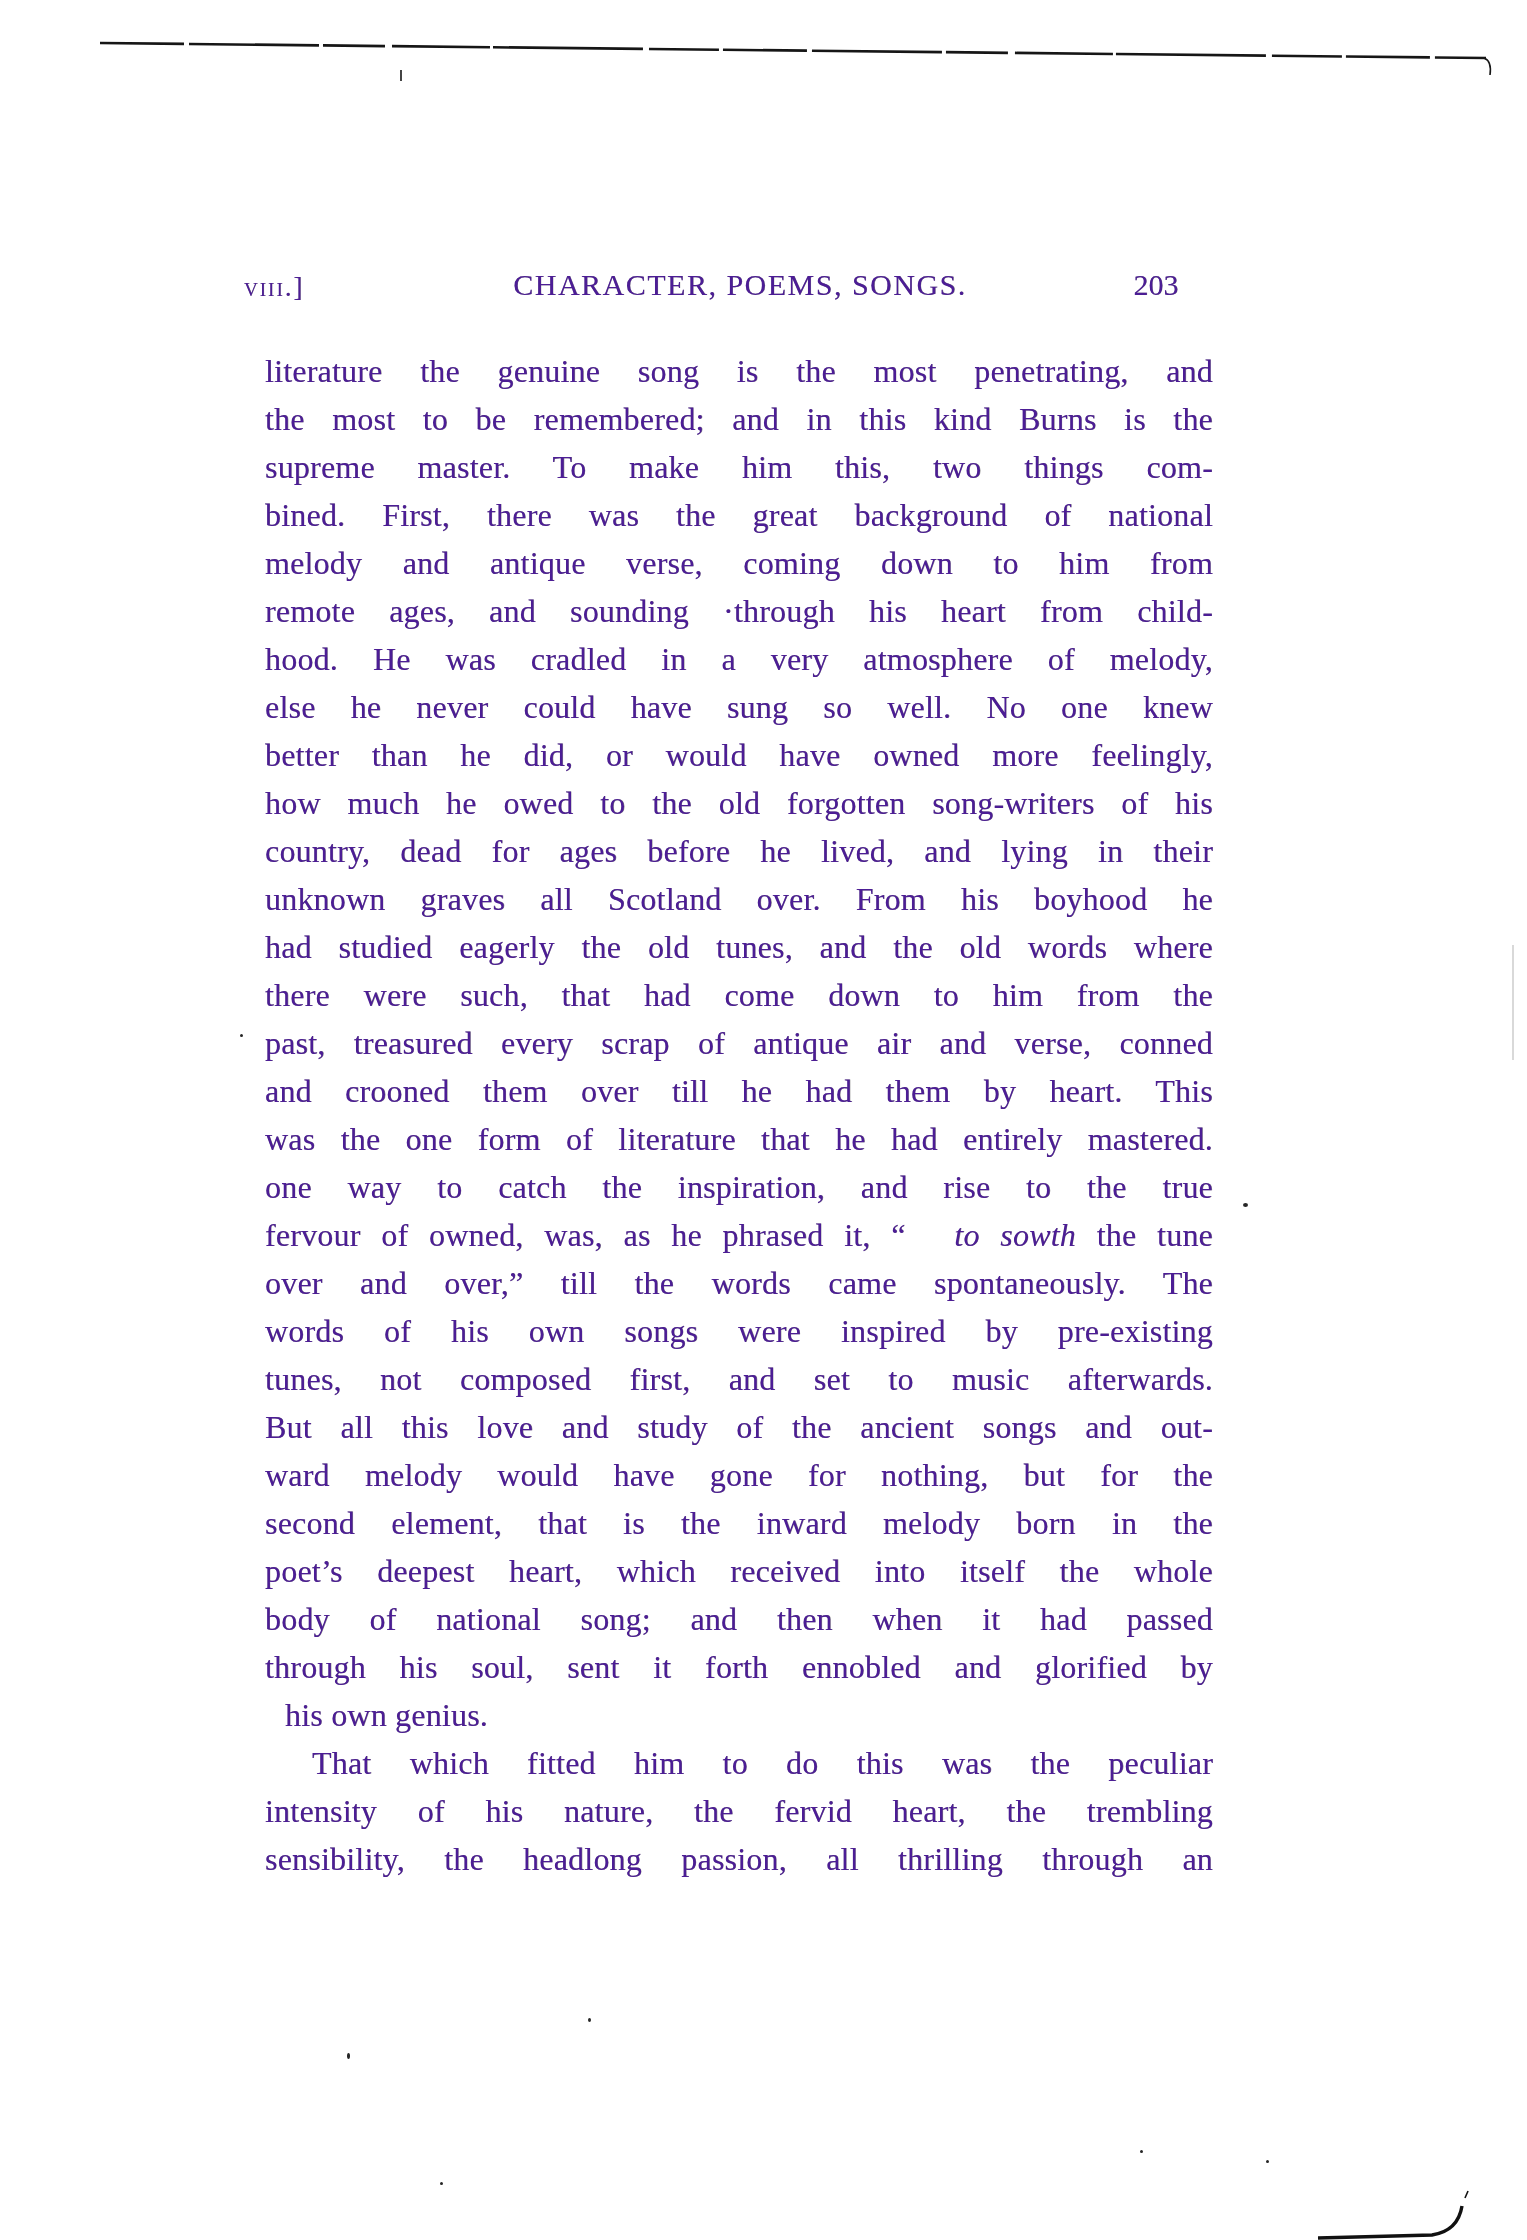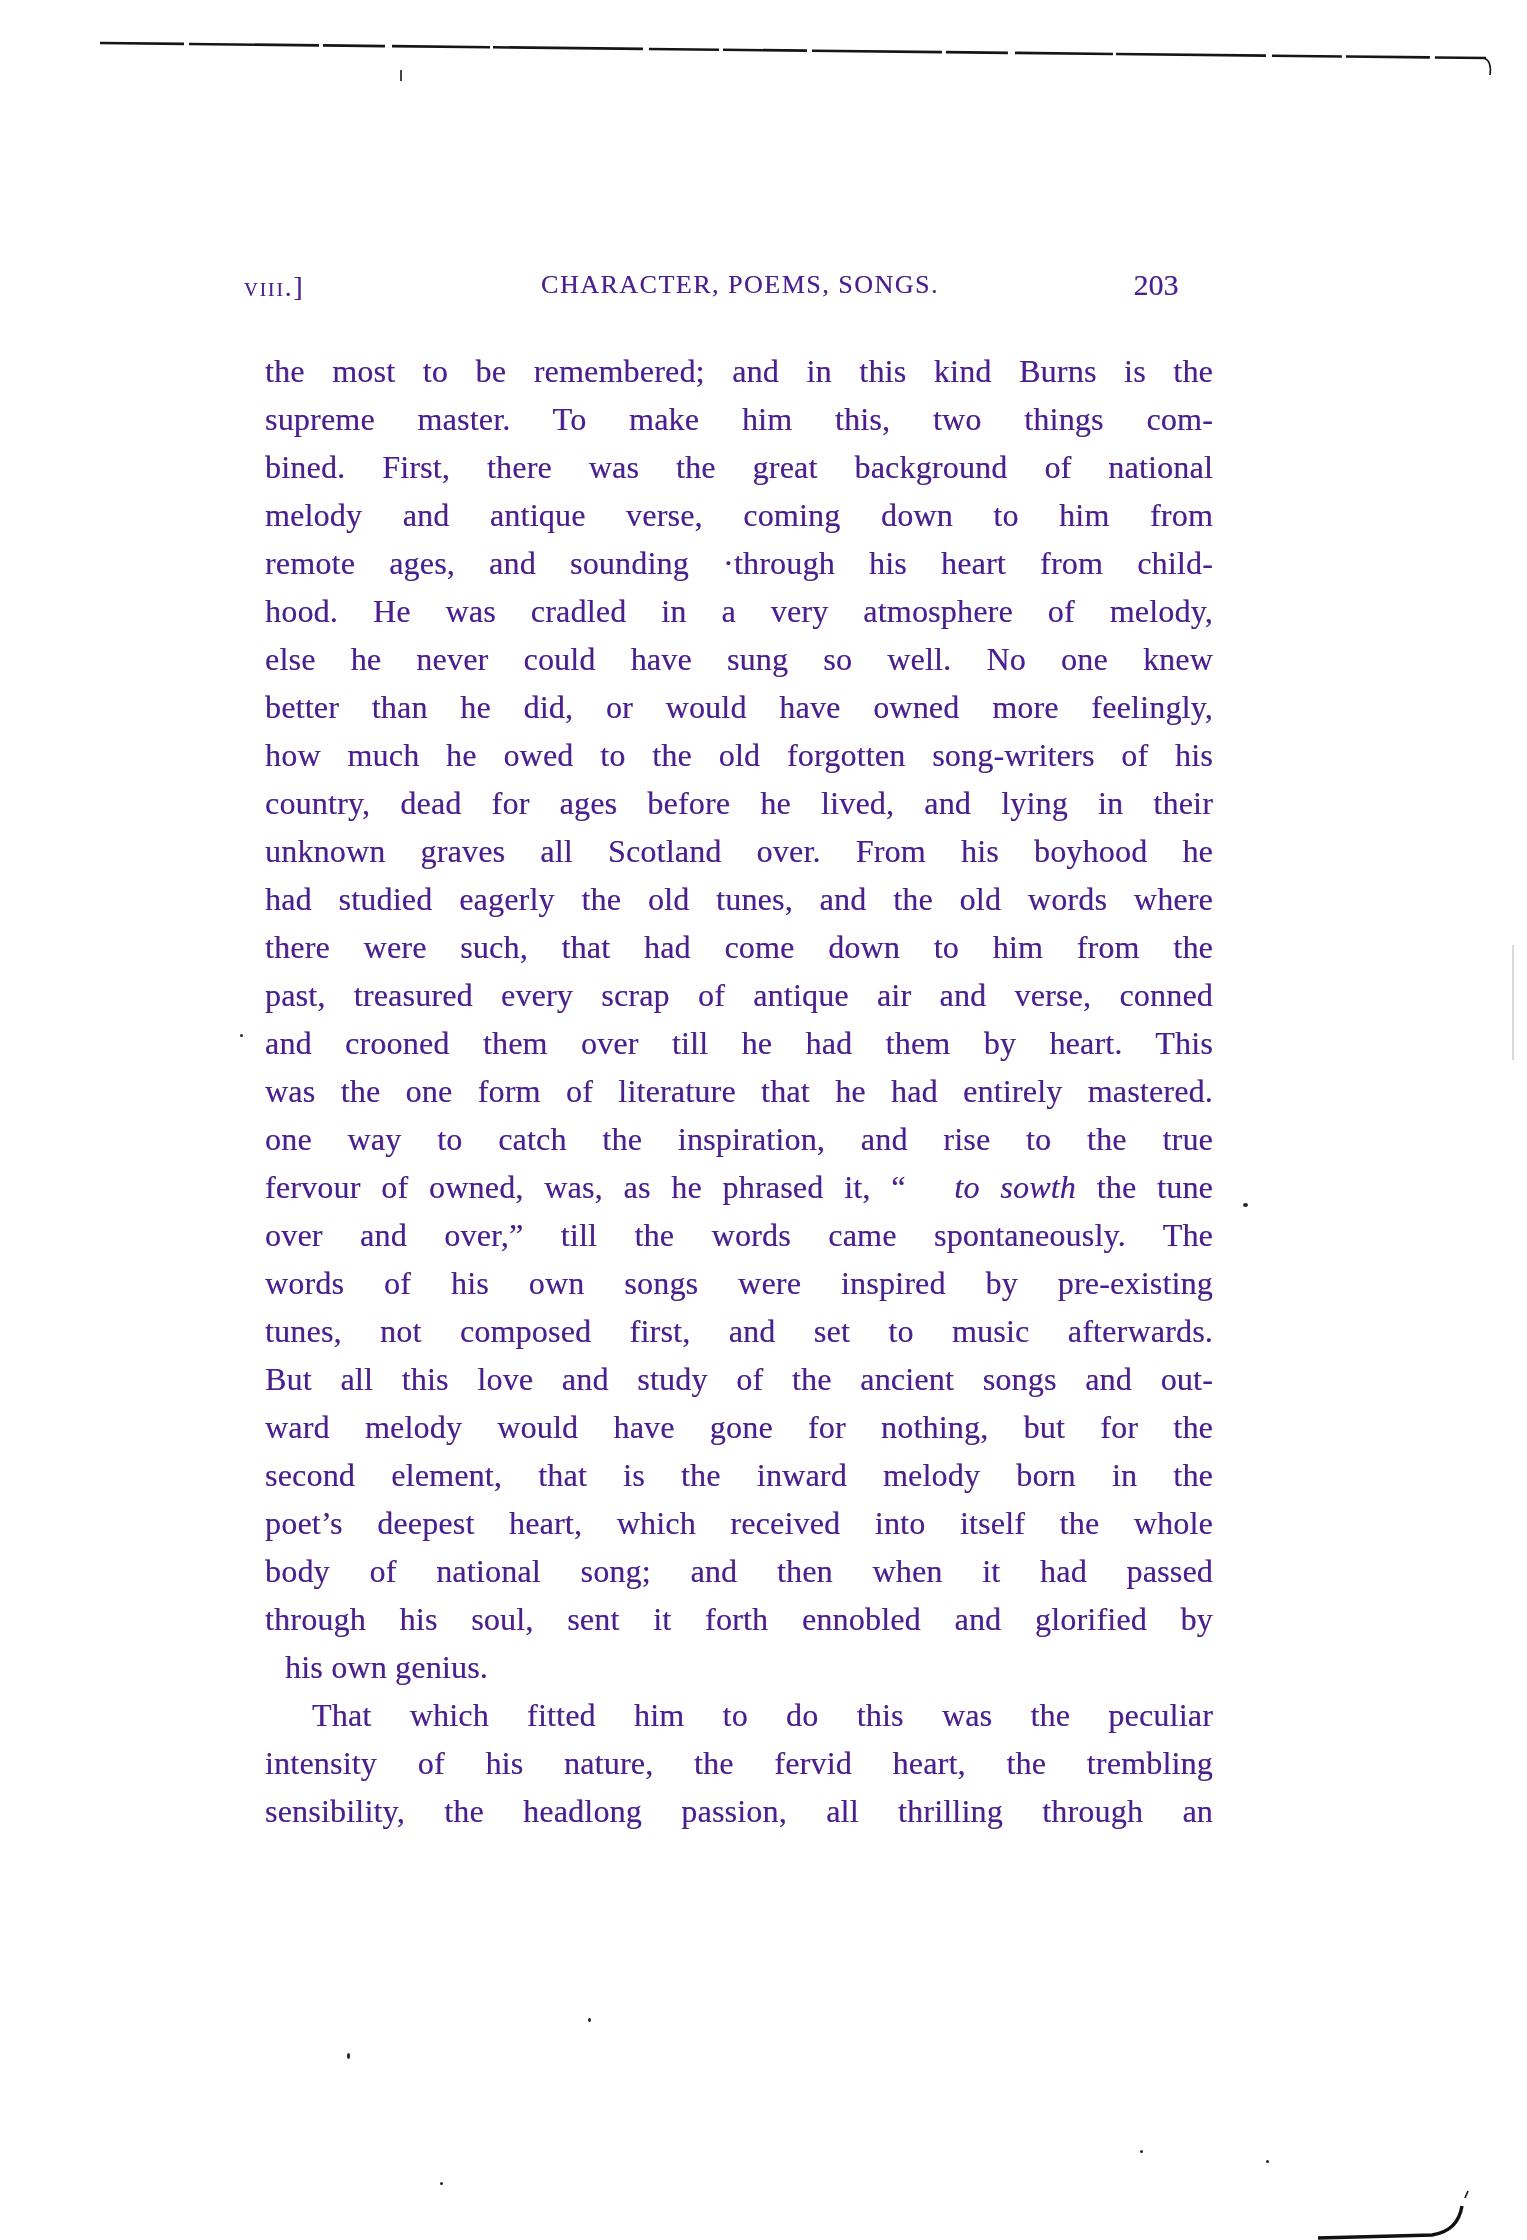--- a/index.html
+++ b/index.html
@@ -11,21 +11,21 @@
     font-family:"Liberation Serif","DejaVu Serif",serif;
     color:#4c1d95;
   }
   .artifacts { position:absolute; left:0; top:0; pointer-events:none; }
 
   .header { position:absolute; top:264px; left:0; width:100%; height:42px; line-height:42px;
             text-shadow:0.3px 0.3px 0 rgba(20,20,20,0.5); }
   .sec   { position:absolute; left:244px; top:2px; font-size:27px;
            text-transform:lowercase; font-variant:small-caps; letter-spacing:2px; }
   .title { position:absolute; left:300px; width:880px; text-align:center;
-           font-size:26px; letter-spacing:1.5px; }
+           font-size:30px; letter-spacing:1.5px; }
   .pnum  { position:absolute; left:1100px; width:112px; text-align:center; font-size:30px; }
 
   .body { position:absolute; left:265px; top:347px; width:948px;
           text-shadow:0.3px 0.3px 0 rgba(20,20,20,0.5); }
   .line { height:48px; line-height:48px; font-size:32px;
           text-align:justify; text-align-last:justify; letter-spacing:0.2px;
           white-space:normal; }
   .line.last   { text-align-last:left;margin-left:20px; }
   .line.indent { text-indent:47px; }
   .italic { font-style:italic;margin-left:28px; }
@@ -48,20 +48,21 @@
     <path d="M1465,2198 l3,-7" fill="none" stroke="#111111" stroke-width="1.6"></path>
   </svg>
 
   <div class="header">
     <span class="sec">VIII.]</span>
     <span class="title">CHARACTER, POEMS, SONGS.</span>
     <span class="pnum">203</span>
   </div>
 
   <div class="body">
+      <div class="line"><span>literature the genuine song is the most penetrating, and</span></div>
       <div class="line"><span>the most to be remembered; and in this kind Burns is the</span></div>
       <div class="line"><span>supreme master.  To make him this, two things com-</span></div>
       <div class="line"><span>bined.  First, there was the great background of national</span></div>
       <div class="line"><span>melody and antique verse, coming down to him from</span></div>
       <div class="line"><span>remote ages, and sounding ·through his heart from child-</span></div>
       <div class="line"><span>hood.  He was cradled in a very atmosphere of melody,</span></div>
       <div class="line"><span>else he never could have sung so well.  No one knew</span></div>
       <div class="line"><span>better than he did, or would have owned more feelingly,</span></div>
       <div class="line"><span>how much he owed to the old forgotten song-writers of his</span></div>
       <div class="line"><span>country, dead for ages before he lived, and lying in their</span></div>

